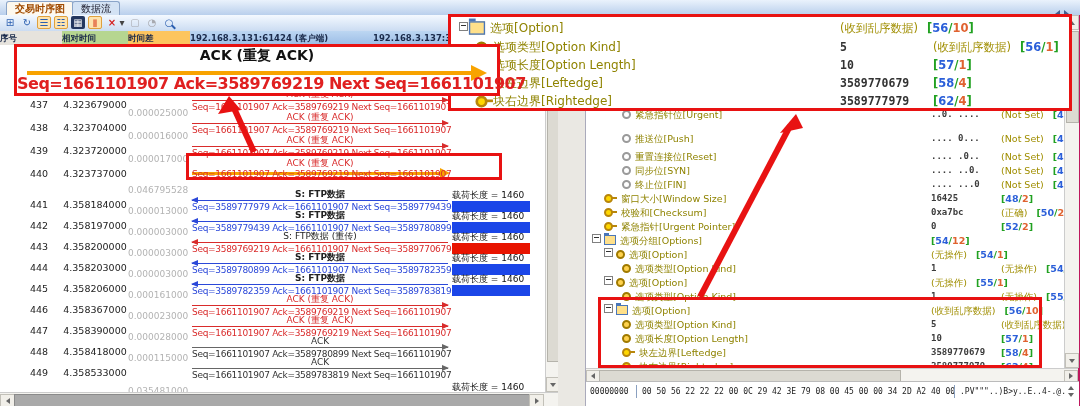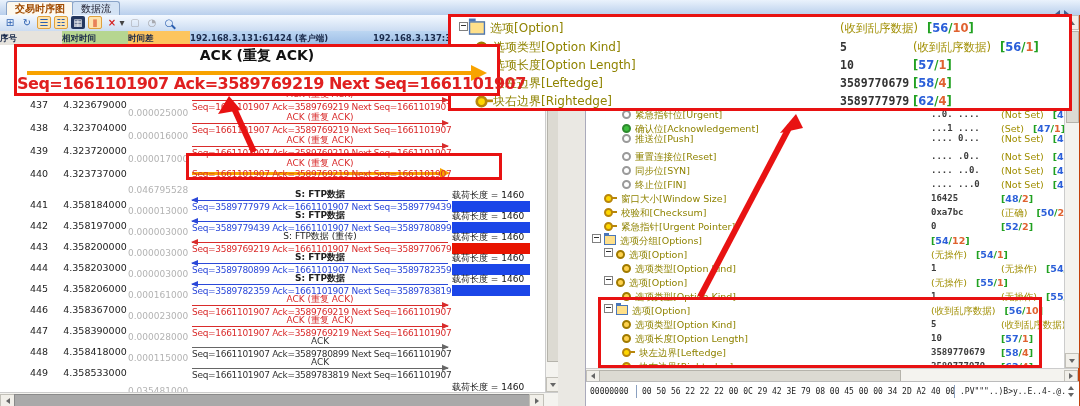--- a/index.html
+++ b/index.html
@@ -70,21 +70,21 @@
   .sb-tri-u{width:0;height:0;border-left:3px solid transparent;border-right:3px solid transparent;border-bottom:4px solid #666;}
   .sb-tri-d{width:0;height:0;border-left:3px solid transparent;border-right:3px solid transparent;border-top:4px solid #666;}
   .sb-tri-l{width:0;height:0;border-top:3px solid transparent;border-bottom:3px solid transparent;border-right:4px solid #666;}
   .sb-tri-r{width:0;height:0;border-top:3px solid transparent;border-bottom:3px solid transparent;border-left:4px solid #666;}
   .lvscroll{position:absolute;left:545px;top:14px;width:13px;height:347px;background:#f4f3ef;border-left:1px solid #ccc;}
   .lvthumb{position:absolute;left:1px;top:15px;width:10px;height:300px;background:#dcdad2;border:1px solid #b5b3ab;}
   .lhscroll{position:absolute;left:0;top:361px;width:558px;height:14px;background:#f4f3ef;border-top:1px solid #ccc;}
   .lhthumb{position:absolute;left:14px;top:1px;width:514px;height:11px;background:#a9a9a9;border:1px solid #8a8a8a;}
   .split{position:absolute;left:558px;top:15px;width:27px;height:391px;background:#eae8e3;}
   
-  .rpane{position:absolute;left:585px;top:15px;width:495px;height:391px;background:#c2410c;border-left:1px solid #aab;}
+  .rpane{position:absolute;left:585px;top:15px;width:495px;height:391px;background:#be185d;border-left:1px solid #aab;}
   .tree{position:absolute;left:0;top:0;width:478px;height:353px;overflow:hidden;background:#fff;}
   .xr{position:absolute;left:0;width:478px;height:14px;font-size:9.5px;line-height:13px;white-space:nowrap;}
   .xi{display:inline-block;}
   .l1{margin-left:6px;} .l2{margin-left:18px;} .l3{margin-left:36px;}
   .xl{color:#8f8300;}
   .xv{position:absolute;left:345px;font-family:"DejaVu Sans Mono",monospace;font-size:9px;font-weight:bold;color:#3c3c3c;}
   .xe{position:absolute;left:415px;}
   .xe.at-val{left:345px;}
   .st{color:#a08e00;font-weight:normal;} .st:not(:empty){margin-right:9px;}
   .br{color:#21a121;font-weight:bold;} .lo{color:#2b5fd9;font-weight:bold;} .le{color:#e0622f;font-weight:bold;}
@@ -110,21 +110,21 @@
   .hx-sep{position:absolute;top:3px;width:1px;height:13px;background:#8aa0c0;}
   .hexnav{position:absolute;left:482px;top:4px;width:8px;}
   
   .magbox{position:absolute;left:448px;top:14px;width:624px;height:97px;background:#fff;
           border:3px solid #e81212;box-sizing:border-box;z-index:6;overflow:hidden;}
   .mgr{position:absolute;left:0;width:616px;height:19px;font-size:12px;line-height:18px;white-space:nowrap;}
   .mgr .ic{transform:scale(1.35);margin-right:7px;}
   .g1{margin-left:8px;} .g2{margin-left:26px;}
   .mgl{color:#8f8300;}
   .mgv{position:absolute;left:389px;font-family:"DejaVu Sans Mono",monospace;font-size:11.5px;font-weight:bold;color:#333;}
-  .mge{position:absolute;left:462px;font-size:11.5px;}
+  .mge{position:absolute;left:482px;font-size:11.5px;}
   .mge.at-val{left:389px;}
   .callout{position:absolute;left:14px;top:44px;width:486px;height:52px;background:#fff;
            border:3px solid #e81212;box-sizing:border-box;z-index:7;text-align:center;}
   .ct{font-size:14px;font-weight:bold;color:#111;height:16px;line-height:17px;}
   .cArrow{position:absolute;left:10px;top:24px;width:444px;height:4px;background:#f8a300;}
   .cArrow::after{content:"";position:absolute;right:-16px;top:-6px;width:0;height:0;
                  border-left:16px solid #f8a300;border-top:8px solid transparent;border-bottom:8px solid transparent;}
   .cs{position:absolute;left:0;right:0;top:27px;font-size:16px;font-weight:bold;color:#e02020;letter-spacing:-0.5px;white-space:nowrap;}
   .rowbox{position:absolute;left:186px;top:153px;width:316px;height:27px;border:3px solid #e81212;box-sizing:border-box;z-index:5;}
   .treebox{position:absolute;left:598px;top:297px;width:444px;height:71px;border:3px solid #e81212;box-sizing:border-box;z-index:4;}
@@ -393,25 +393,20 @@
   <div class="split"></div>
 
   <div class="rpane">
     <div class="tree">
 
       <div class="xr" style="top:93px">
         <span class="xi l3"><i class="ic bitoff"></i></span><span class="xl">紧急指针位[Urgent]</span>
         <span class="xv">..0. ....</span>
         <span class="xe"><b class="st">(Not Set)</b><b class="br">[</b><b class="lo">47</b></span>
       </div>
-      <div class="xr" style="top:107px">
-        <span class="xi l3"><i class="ic biton"></i></span><span class="xl">确认位[Acknowledgement]</span>
-        <span class="xv">...1 ....</span>
-        <span class="xe"><b class="st">(Set)</b><b class="br">[</b><b class="lo">47</b><b class="br">/</b><b class="le">1</b><b class="br">]</b></span>
-      </div>
       <div class="xr" style="top:117px">
         <span class="xi l3"><i class="ic bitoff"></i></span><span class="xl">推送位[Push]</span>
         <span class="xv">.... 0...</span>
         <span class="xe"><b class="st">(Not Set)</b><b class="br">[</b><b class="lo">47</b></span>
       </div>
       <div class="xr" style="top:135px">
         <span class="xi l3"><i class="ic bitoff"></i></span><span class="xl">重置连接位[Reset]</span>
         <span class="xv">.... .0..</span>
         <span class="xe"><b class="st">(Not Set)</b><b class="br">[</b><b class="lo">47</b></span>
       </div>

